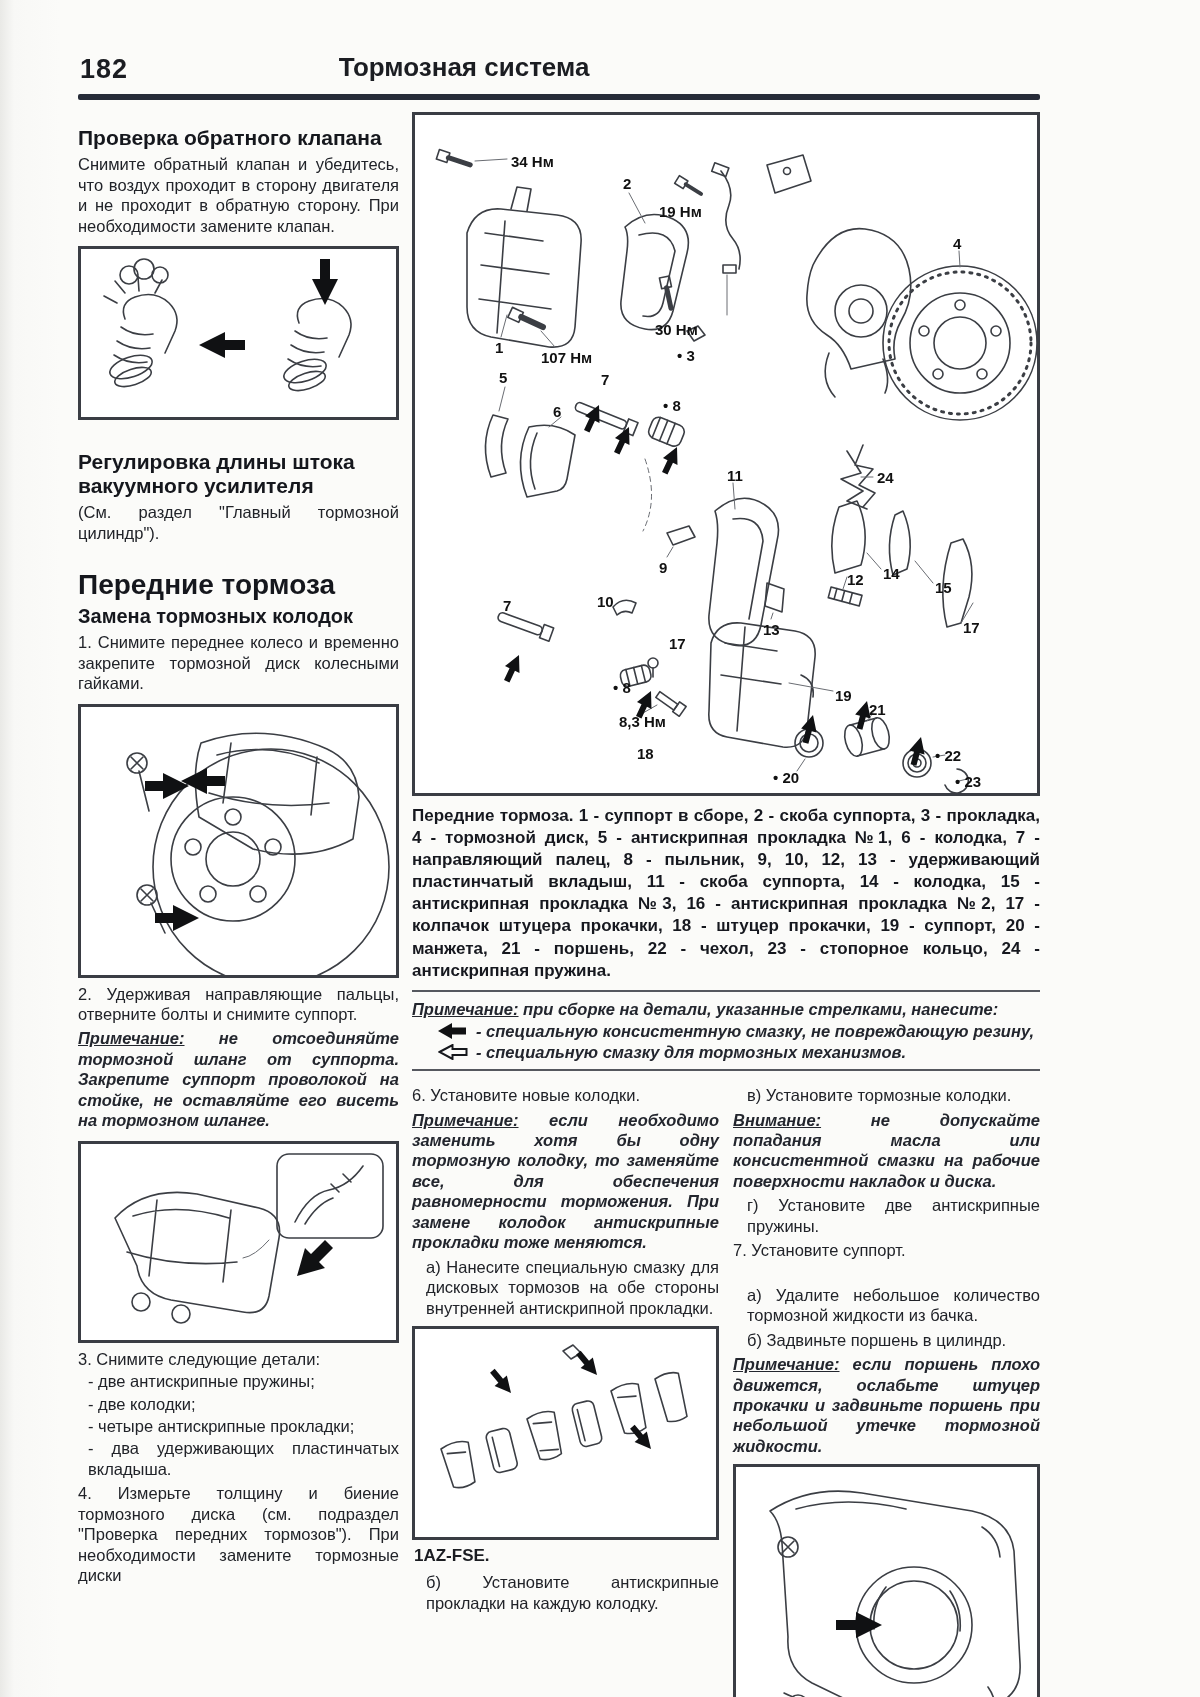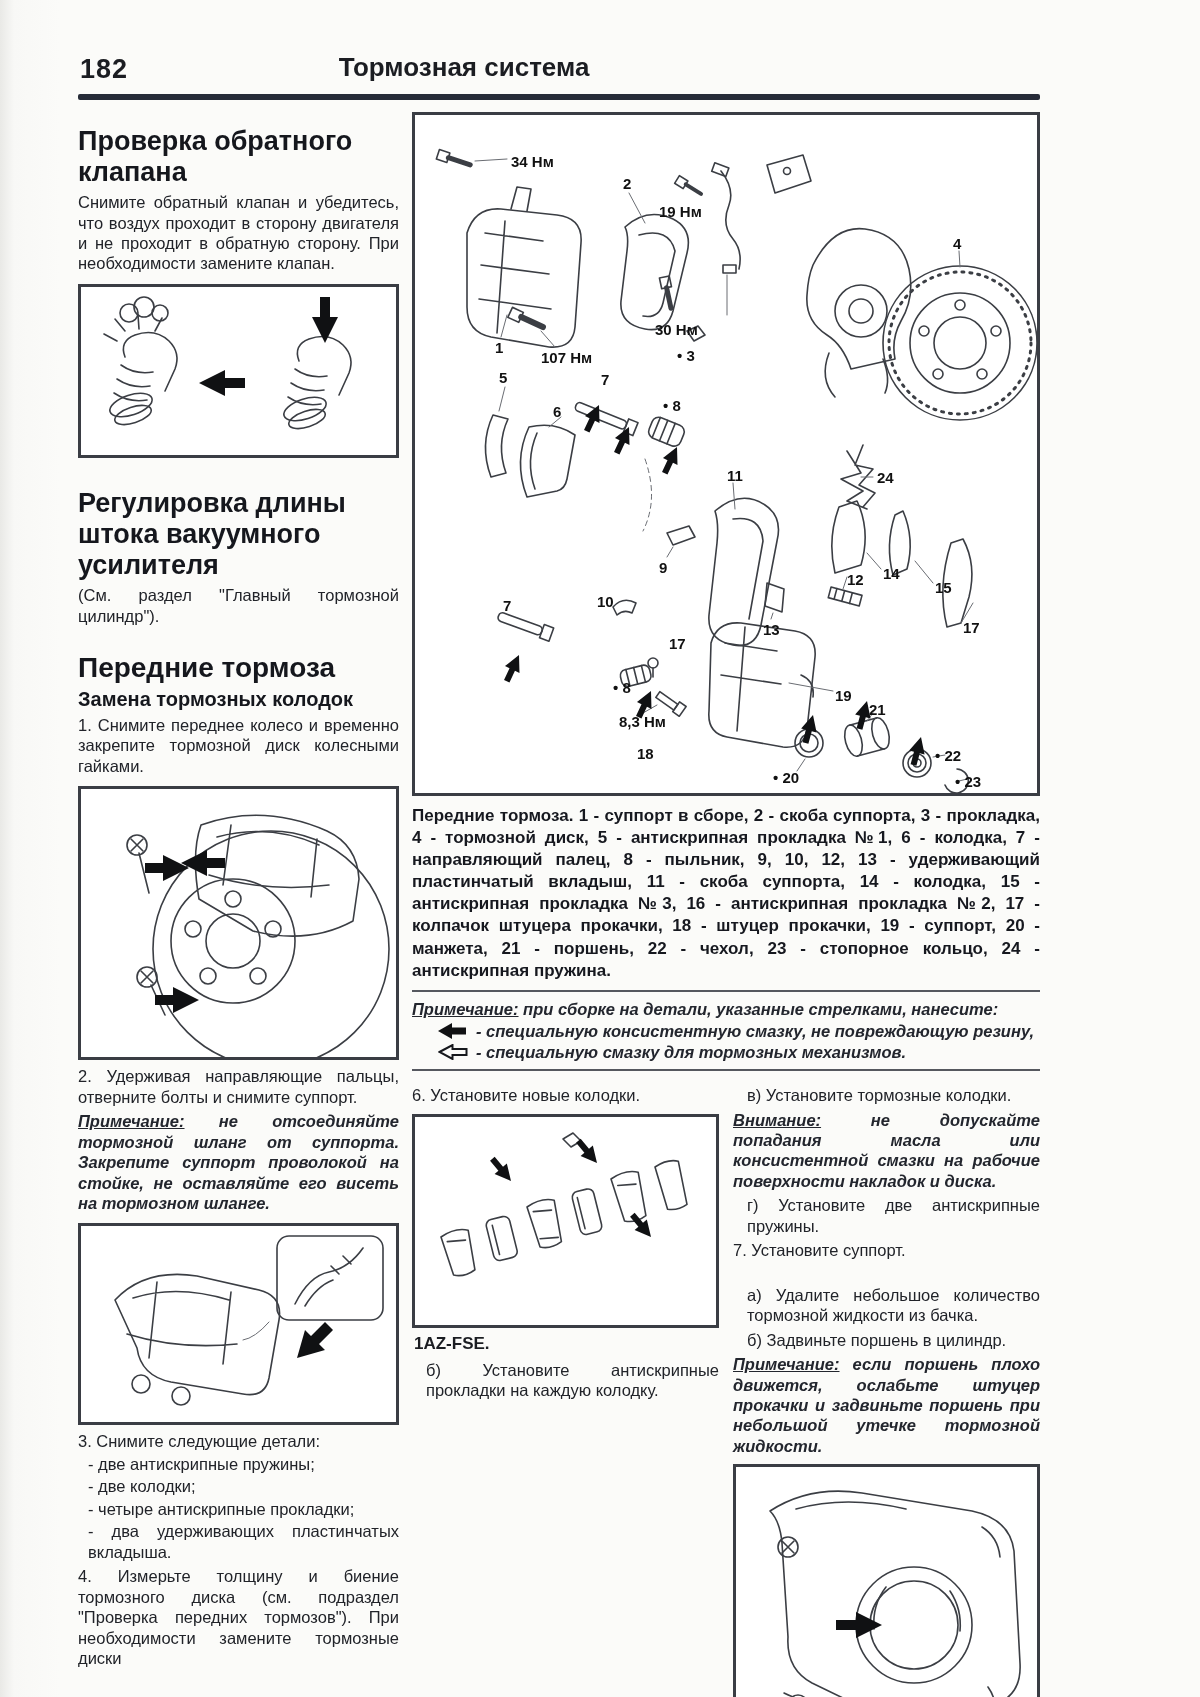--- a/index.html
+++ b/index.html
@@ -14,21 +14,21 @@
   .content{position:absolute;left:78px;top:48px;width:962px;}
   
   .hdr{position:relative;height:46px;}
   .pagenum{position:absolute;left:2px;top:6px;font-size:27px;font-weight:bold;letter-spacing:1px;}
   .ptitle{position:absolute;left:0;right:190px;top:4px;text-align:center;font-size:26px;font-weight:bold;}
   .hrule{height:6px;background:#262b38;border-radius:2px;}
   
   .cols{display:flex;gap:13px;margin-top:12px;}
   .lcol{width:321px;flex:none;}
   .rcol{width:628px;flex:none;}
-  h2{font-size:27px;line-height:1.15;margin:14px 0 4px 0;font-weight:bold;color:#15171d;}
+  h2{font-size:21px;line-height:1.15;margin:14px 0 4px 0;font-weight:bold;color:#15171d;}
   h1{font-size:28px;margin:26px 0 2px 0;font-weight:bold;color:#15171d;}
   h3{font-size:20px;margin:4px 0 4px 0;font-weight:bold;color:#15171d;}
   p{margin:4px 0;font-size:16.5px;line-height:1.24;text-align:justify;color:#212329;}
   .note{font-style:italic;font-weight:bold;color:#23262e;}
   .u{text-decoration:underline;}
   .figure{background:#fff;border:3px solid #3a3d44;margin:10px 0 6px 0;position:relative;}
   .figure svg{display:block;}
   .bullets p{margin:2px 0;}
   
   .diagram{width:622px;height:678px;background:#fff;border:3px solid #3a3d44;position:relative;margin:0;}
@@ -351,20 +351,22 @@
           <svg width="30" height="16" viewBox="0 0 30 16">
                 <path d="M1.5,8 l13,-7 v4 h14 v6 h-14 v4 z" fill="none" stroke="#16181d" stroke-width="2"></path>
               </svg>
           <p class="note" style="margin:0;">- специальную смазку для тормозных механизмов.</p>
         </div>
       </div>
 
       <div class="inner">
         <div class="mcol">
           <p>6. Установите новые колодки.</p>
+          <p class="note"><span class="u">Примечание:</span><span> если необходимо заменить хотя бы одну тормозную колодку, то заменяйте все, для обеспечения равномерности торможения. При замене колодок антискрипные прокладки тоже меняются.</span></p>
+          <p style="padding-left:14px;">а) Нанесите специальную смазку для дисковых тормозов на обе стороны внутренней антискрипной прокладки.</p>
 
           <div class="figure" style="height:208px;margin-top:8px;">
             <svg width="301" height="208" viewBox="0 0 301 208">
               <g class="sk">
                 <g transform="translate(26,120) rotate(-14)">
                       <path d="M0,0 q16,-6 28,0 l-3,40 q-12,5 -22,0 z"></path>
                       <path d="M5,6 l18,3"></path>
                     </g>
                 <g transform="translate(70,104) rotate(-14)">
                       <rect width="24" height="42" rx="6"></rect>

